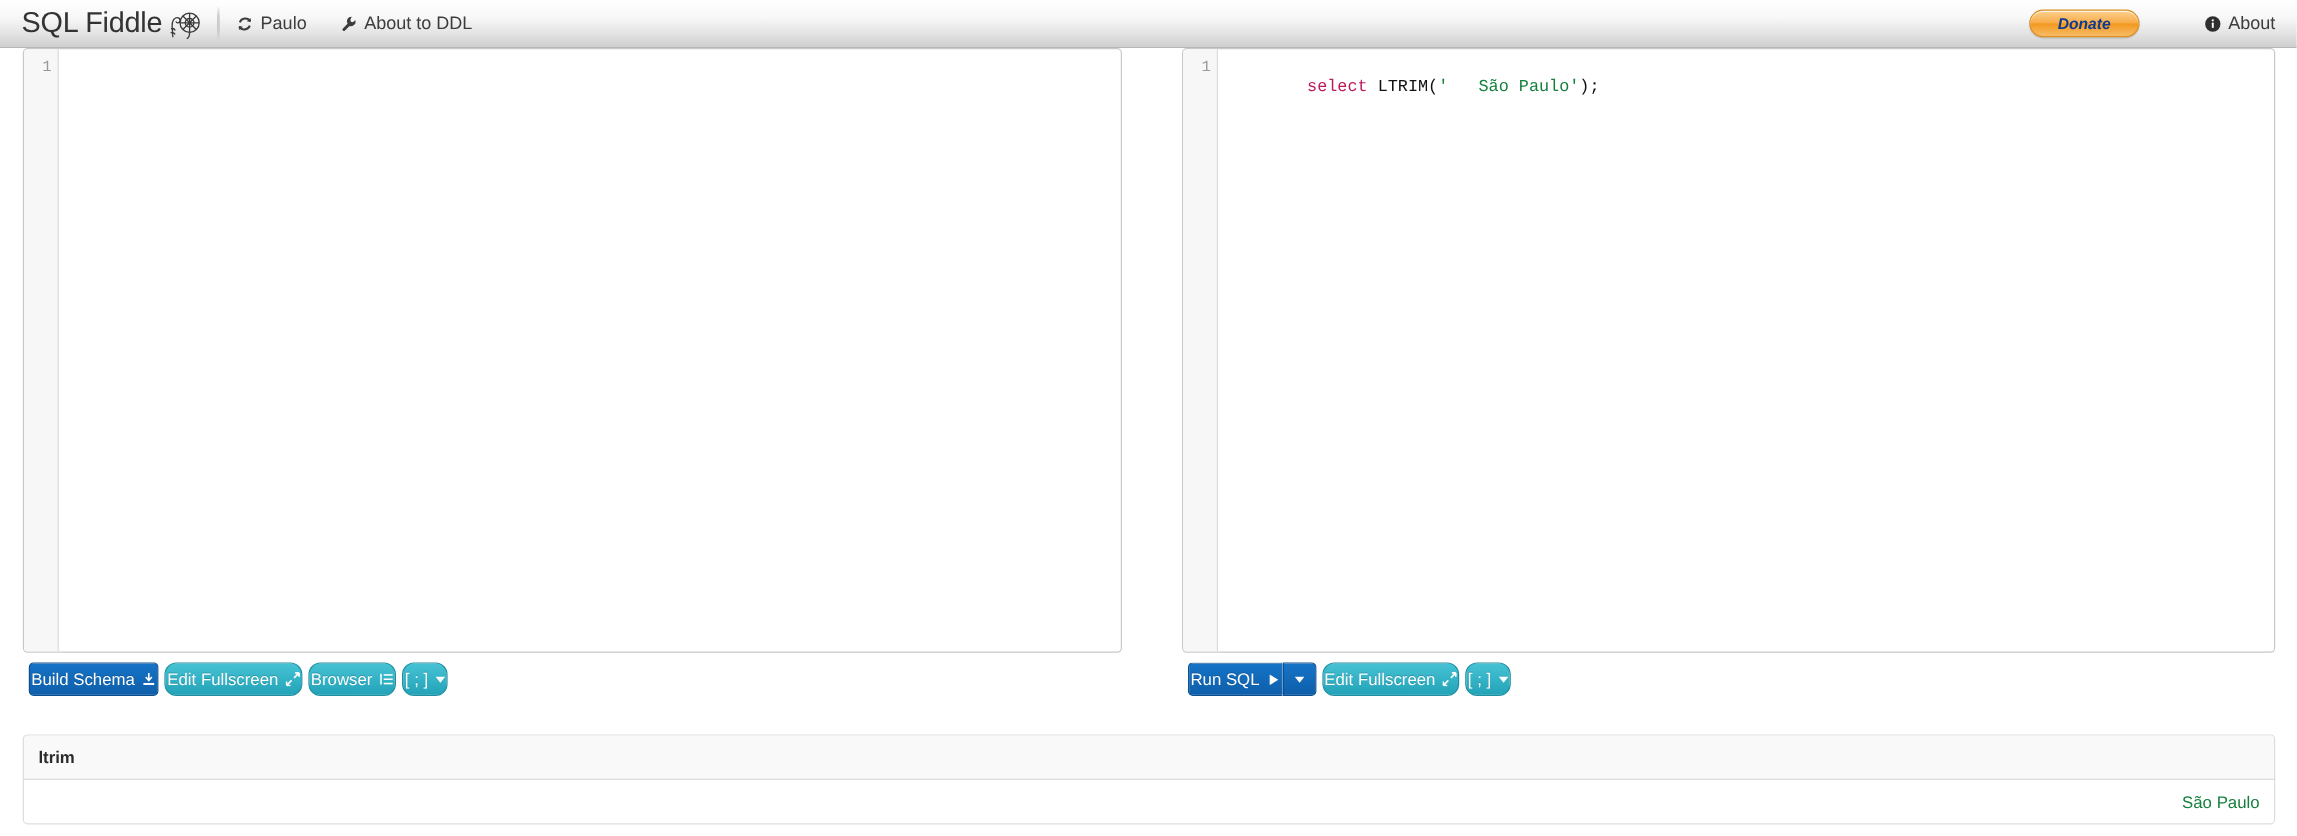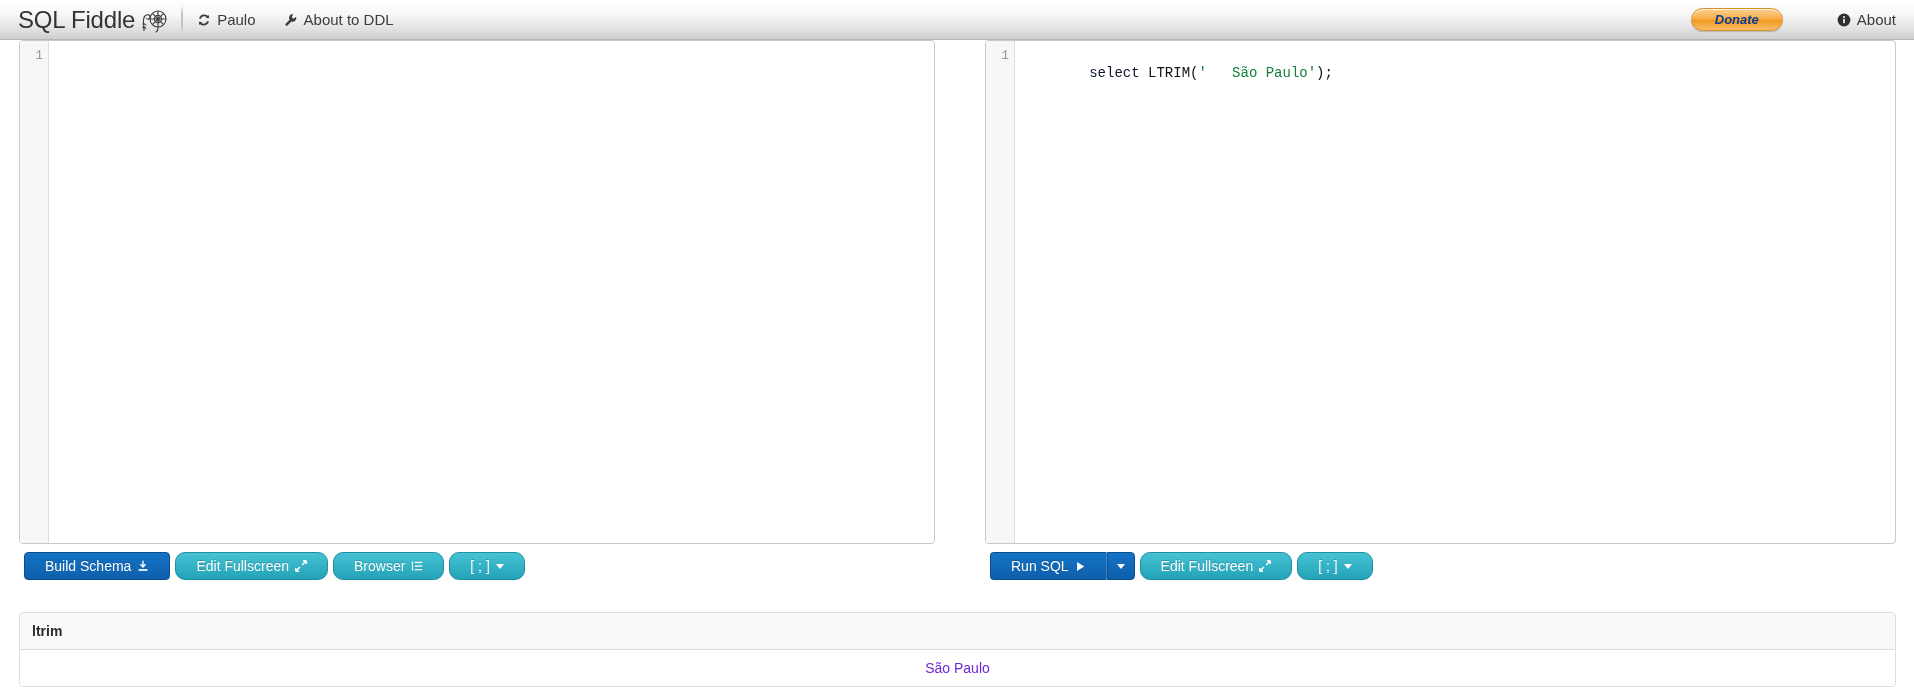--- a/index.html
+++ b/index.html
@@ -117,37 +117,37 @@
   }
   .code-area {
     position: absolute; left: 30px; top: 0; right: 0; bottom: 0;
     padding: 7px 0 0 6px;
     font-family: "Liberation Mono", monospace;
     font-size: 14px;
     line-height: 17px;
     white-space: pre;
     color: #000;
   }
-  .tok-kw  { color: #0f172a; margin-top: 41px; }
+  .tok-kw  { color: #be185d; margin-top: 41px; }
   .tok-fn  { color: #111; }
   .tok-str { color: #15803d; }
   .tok-pun { color: #111; }
 
   
   .btnbar {
     position: absolute;
     top: 512px; left: 5px;
     display: flex; align-items: center;
     gap: 5px;
   }
   .btn {
     display: inline-flex; align-items: center; justify-content: center;
     gap: 6px;
     height: 28px;
-    padding: 0 20px;
+    padding: 0 1px;
     border-radius: 4px;
     font-size: 14px;
     color: #ffffff;
     border: 1px solid rgba(0,0,0,.12);
     cursor: pointer;
     white-space: nowrap;
     text-shadow: 0 -1px 0 rgba(0,0,0,.18);
   }
   .btn-primary {
     background: linear-gradient(to bottom, #1573c6 0%, #0e5faa 100%);
@@ -189,23 +189,23 @@
   #results th {
     text-align: left;
     font-size: 14px;
     font-weight: bold;
     color: #2b2b2b;
     padding: 10px 12px;
     background: #f9f9f9;
     border-bottom: 1px solid #dddddd;
   }
   #results td {
-    text-align: center;
+    text-align: right;
     font-size: 14px;
-    color: #6d28d9;
+    color: #15803d;
     padding: 10px 12px;
     background: #ffffff;
   }
 </style>
 </head>
 <body>
 
 <div id="navbar">
 
   <a class="brand" href="#">

